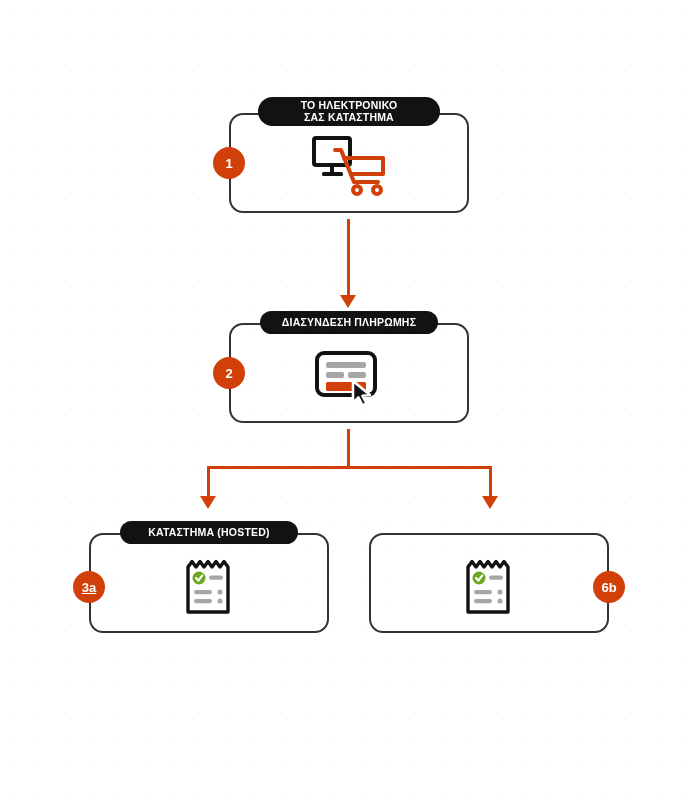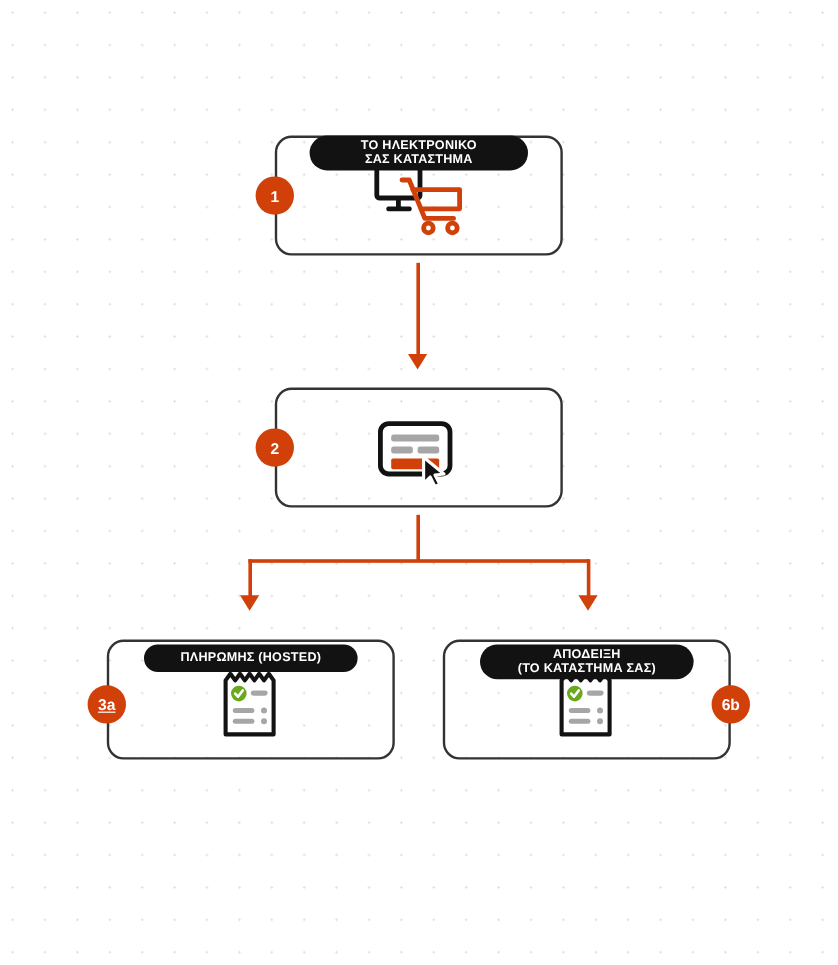--- a/index.html
+++ b/index.html
@@ -48,21 +48,20 @@
     display: flex;
     align-items: center;
     justify-content: center;
     text-align: center;
     font-weight: bold;
     letter-spacing: 0.2px;
     line-height: 1.12;
     padding: 2px 14px;
     white-space: pre-line;
     z-index: 5;
-    margin-top: 16px;
   }
   #pill-1 {
     left: 258px; top: 97px; width: 182px; height: 29px;
     font-size: 10.5px;
   }
   #pill-2 {
     left: 260px; top: 311px; width: 178px; height: 23px;
     font-size: 10.5px;
   }
   #pill-3a {
@@ -165,53 +164,52 @@
 
       <path d="M26 16 L32 16 L45 48 L69 48" fill="none" stroke="#d2400a" stroke-width="4" stroke-linecap="round" stroke-linejoin="round"></path>
       <path d="M35 24 L74 24 L74 40 L42 40" fill="none" stroke="#d2400a" stroke-width="4" stroke-linecap="round" stroke-linejoin="round"></path>
 
       <circle cx="48" cy="56" r="4" fill="none" stroke="#d2400a" stroke-width="4"></circle>
       <circle cx="68" cy="56" r="4" fill="none" stroke="#d2400a" stroke-width="4"></circle>
     </svg>
   </div>
 
   <div class="step-box" id="box-2"></div>
+  <div class="title-pill" id="pill-2">ΔΙΑΣΥΝΔΕΣΗ ΠΛΗΡΩΜΗΣ</div>
   <div class="badge" id="badge-2">2</div>
   <div class="icon-slot" id="icon-2">
     <svg width="72" height="60" viewBox="0 0 72 60">
       <rect x="4" y="6" width="58" height="42" rx="7" fill="#ffffff" stroke="#121212" stroke-width="4"></rect>
       <rect x="13" y="15" width="40" height="6" rx="2" fill="#a6a6a6"></rect>
       <rect x="13" y="25" width="18" height="6" rx="2" fill="#a6a6a6"></rect>
       <rect x="35" y="25" width="18" height="6" rx="2" fill="#a6a6a6"></rect>
       <rect x="13" y="35" width="40" height="9" rx="1.5" fill="#d2400a"></rect>
 
       <path d="M40 34 L40 56 L45.5 50.5 L49.5 58.5 L53.5 56.5 L49.5 48.8 L57 48 Z" fill="#121212" stroke="#ffffff" stroke-width="2.6" stroke-linejoin="round"></path>
     </svg>
   </div>
 
   <div class="step-box" id="box-3a"></div>
-  <div class="title-pill" id="pill-3a">ΠΛΗΡΩΜΗΣ (HOSTED)</div>
+  <div class="title-pill" id="pill-3a">ΚΑΤΑΣΤΗΜΑ (HOSTED)</div>
   <div class="badge" id="badge-3a">3a</div>
   <div class="icon-slot" id="icon-3a">
     <svg width="52" height="60" viewBox="0 0 52 60">
       <path d="M5 9 L9 3.5 L13 9 L17 3.5 L21 9 L25 3.5 L29 9 L33 3.5 L37 9 L41 3.5 L45 9
                L45 54 L5 54 Z" fill="#ffffff" stroke="#121212" stroke-width="3.4" stroke-linejoin="round"></path>
       <circle cx="16" cy="20" r="6.5" fill="#6aa81e"></circle>
       <path d="M13 20 L15.3 22.6 L19.3 17.4" fill="none" stroke="#ffffff" stroke-width="2.2" stroke-linecap="round" stroke-linejoin="round"></path>
       <rect x="26" y="17.5" width="14" height="4.2" rx="2.1" fill="#a6a6a6"></rect>
       <rect x="11" y="32" width="18" height="4.2" rx="2.1" fill="#a6a6a6"></rect>
       <rect x="11" y="41" width="18" height="4.2" rx="2.1" fill="#a6a6a6"></rect>
       <circle cx="37" cy="34.1" r="2.5" fill="#a6a6a6"></circle>
       <circle cx="37" cy="43.1" r="2.5" fill="#a6a6a6"></circle>
     </svg>
   </div>
 
   <div class="step-box" id="box-3b"></div>
-  <div class="title-pill" id="pill-3b">ΑΠΟΔΕΙΞΗ
-(ΤΟ ΚΑΤΑΣΤΗΜΑ ΣΑΣ)</div>
   <div class="badge" id="badge-3b">6b</div>
   <div class="icon-slot" id="icon-3b">
     <svg width="52" height="60" viewBox="0 0 52 60">
       <path d="M5 9 L9 3.5 L13 9 L17 3.5 L21 9 L25 3.5 L29 9 L33 3.5 L37 9 L41 3.5 L45 9
                L45 54 L5 54 Z" fill="#ffffff" stroke="#121212" stroke-width="3.4" stroke-linejoin="round"></path>
       <circle cx="16" cy="20" r="6.5" fill="#6aa81e"></circle>
       <path d="M13 20 L15.3 22.6 L19.3 17.4" fill="none" stroke="#ffffff" stroke-width="2.2" stroke-linecap="round" stroke-linejoin="round"></path>
       <rect x="26" y="17.5" width="14" height="4.2" rx="2.1" fill="#a6a6a6"></rect>
       <rect x="11" y="32" width="18" height="4.2" rx="2.1" fill="#a6a6a6"></rect>
       <rect x="11" y="41" width="18" height="4.2" rx="2.1" fill="#a6a6a6"></rect>

